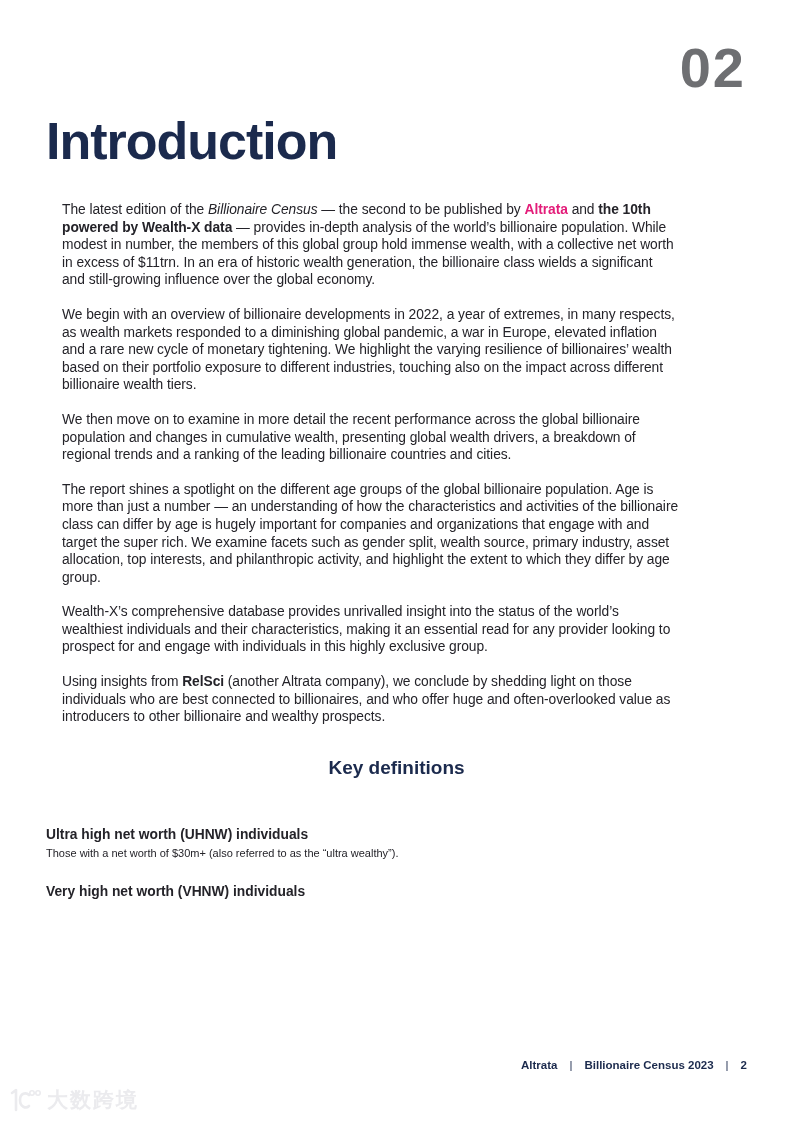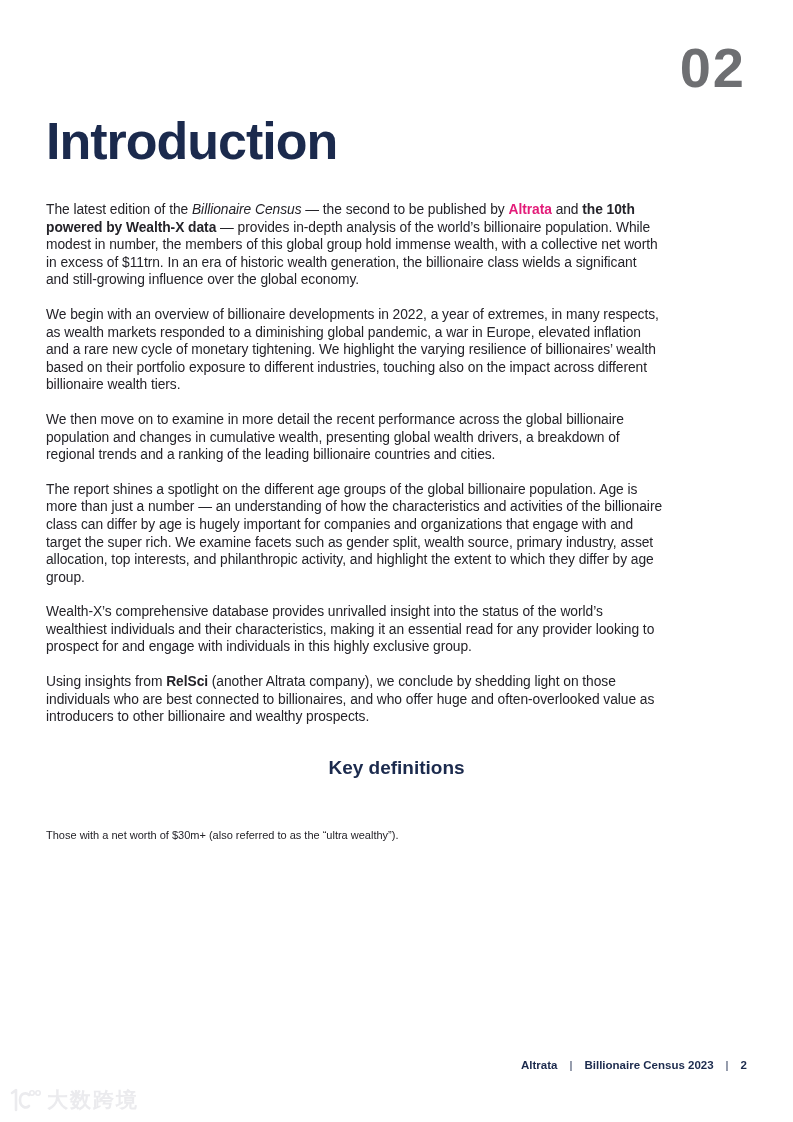--- a/index.html
+++ b/index.html
@@ -28,21 +28,21 @@
   }
   h1.page-title {
     margin: 115px 0 34px 0;
     font-size: 52px;
     line-height: 52px;
     font-weight: 700;
     letter-spacing: -1px;
     color: #1b2a4d;
   }
   p.body-para {
-    margin: 0 0 17px 0;
+    margin: 0 0 17px 16px;
     max-width: 617px;
     font-size: 13.8px;
     line-height: 17.6px;
     letter-spacing: -0.05px;
     color: #242329;
   }
   .italic { font-style: italic; }
   .bold { font-weight: 700; }
   .pink { color: #e31c79; }
   h2.key-definitions {
@@ -110,24 +110,26 @@
 
     <p class="body-para">The report shines a spotlight on the different age groups of the global billionaire population. Age is more than just a number — an understanding of how the characteristics and activities of the billionaire class can differ by age is hugely important for companies and organizations that engage with and target the super rich. We examine facets such as gender split, wealth source, primary industry, asset allocation, top interests, and philanthropic activity, and highlight the extent to which they differ by age group.</p>
 
     <p class="body-para">Wealth-X’s comprehensive database provides unrivalled insight into the status of the world’s wealthiest individuals and their characteristics, making it an essential read for any provider looking to prospect for and engage with individuals in this highly exclusive group.</p>
 
     <p class="body-para"><span>Using insights from </span><span class="bold">RelSci</span><span> (another Altrata company), we conclude by shedding light on those individuals who are best connected to billionaires, and who offer huge and often-overlooked value as introducers to other billionaire and wealthy prospects.</span></p>
 
     <h2 class="key-definitions">Key definitions</h2>
 
     <div class="definition">
+      <div class="term">Ultra high net worth (UHNW) individuals</div>
       <div class="def">Those with a net worth of $30m+ (also referred to as the “ultra wealthy”).</div>
     </div>
 
     <div class="definition">
+      <div class="term">Very high net worth (VHNW) individuals</div>
     </div>
 
   </main>
 
   <footer class="footer">
     <span>Altrata</span>
     <span class="f-sep">|</span>
     <span>Billionaire Census 2023</span>
     <span class="f-sep">|</span>
     <span>2</span>

